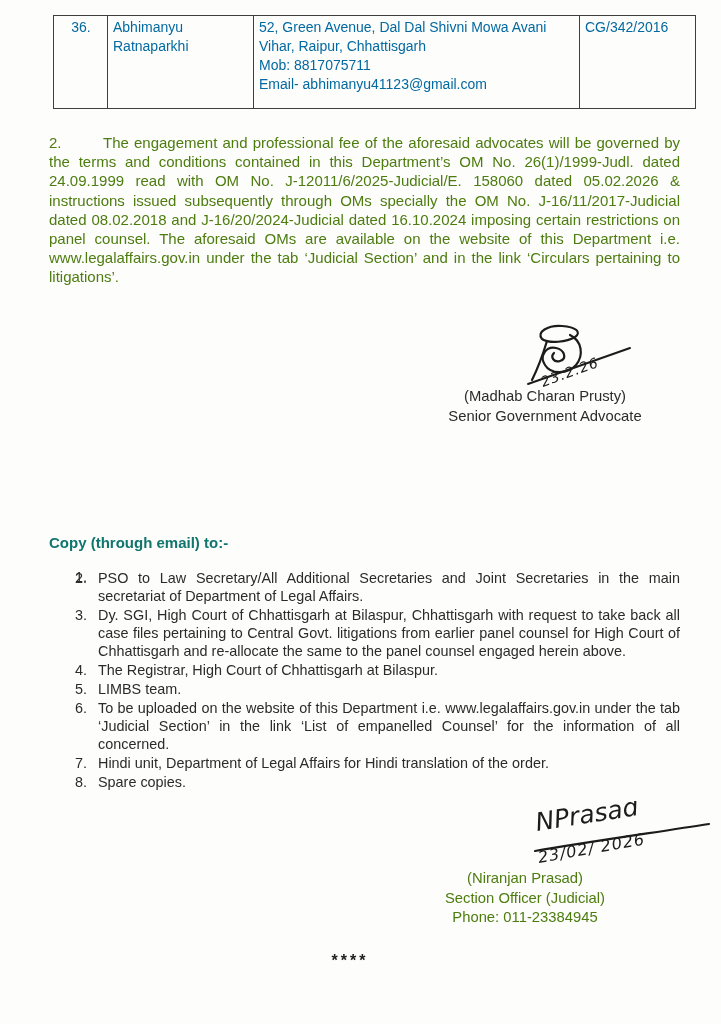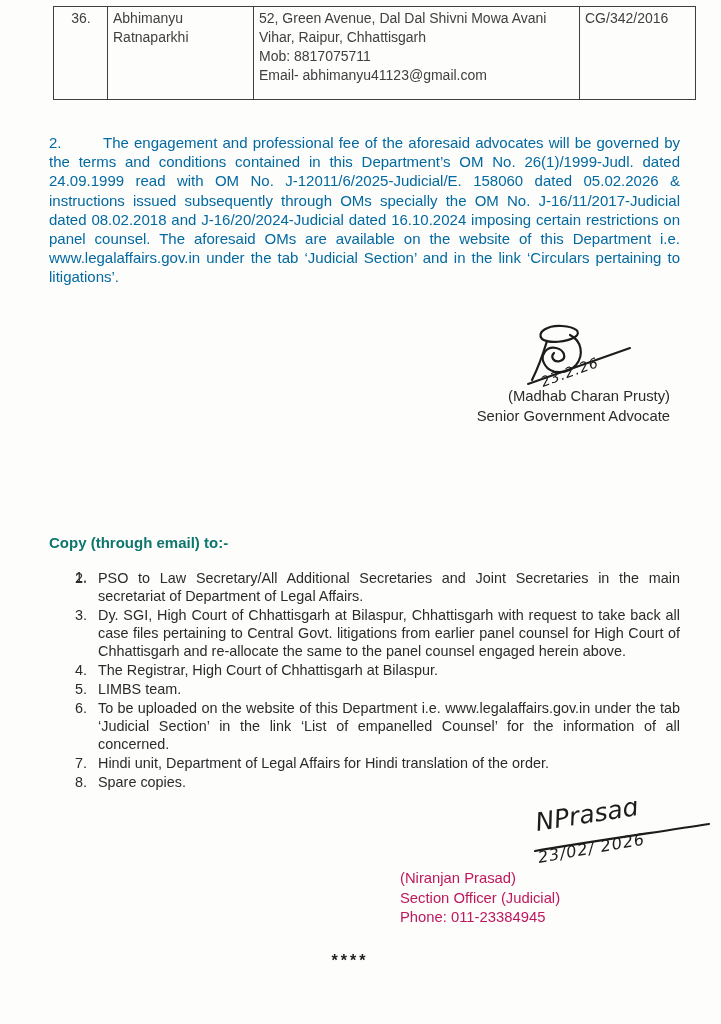--- a/index.html
+++ b/index.html
@@ -10,59 +10,59 @@
     color:#2b2b2b;
   }
   .page{
     position:relative;
     width:721px;height:1024px;
     background:#fdfdfc;
     overflow:hidden;
   }
   
   .counsel-table{
-    position:absolute;top:6px;left:53px;
+    position:absolute;top:15px;left:53px;
     width:602px;
     border-collapse:collapse;
     table-layout:fixed;
     font-size:14px;line-height:19px;
-    color:#404040;
+    color:#0369a1;
   }
   .counsel-table td{
     border:1.6px solid #3f3f3f;
     vertical-align:top;
     padding:2px 4px 2px 5px;
     height:88px;
   }
   .col-serial{width:44px;text-align:center;padding-left:0;}
   .col-name{width:136px;}
   .col-addr{width:316px;}
   .col-code{width:106px;}
   
   .para{
     position:absolute;left:49px;width:631px;
     font-size:15px;line-height:19.2px;
-    text-align:justify;color:#0369a1;
+    text-align:justify;color:#4d7c0f;
   }
   #para2{top:133px;}
   #para3{top:316px;width:480px;text-align:left;}
   .pnum{display:inline-block;width:54px;}
   
   .sig-svg{position:absolute;}
   #sig1-svg{left:526px;top:323px;}
   #sig2-svg{left:531px;top:801px;}
   .sig-svg path{stroke:#1c1c1c;fill:none;stroke-linecap:round;}
   .sig-svg text{fill:#1c1c1c;font-family:"DejaVu Sans", sans-serif;font-style:italic;}
   #sig1-text{
     position:absolute;top:387px;left:420px;width:250px;
-    text-align:right;font-size:14.8px;line-height:19.5px;color:#2b2b2b;
+    text-align:center;font-size:14.8px;line-height:19.5px;color:#2b2b2b;
   }
   #sig2-text{
     position:absolute;top:869px;left:400px;width:250px;
-    text-align:left;font-size:14.8px;line-height:19.6px;color:#be185d;
+    text-align:center;font-size:14.8px;line-height:19.6px;color:#4d7c0f;
   }
   
   .copy-heading{
     position:absolute;top:534px;left:49px;
     font-size:15px;font-weight:bold;color:#0f766e;
   }
   .copy-list{
     position:absolute;top:568px;left:49px;width:631px;
     font-size:14.4px;line-height:18px;color:#2b2b2b;
   }

